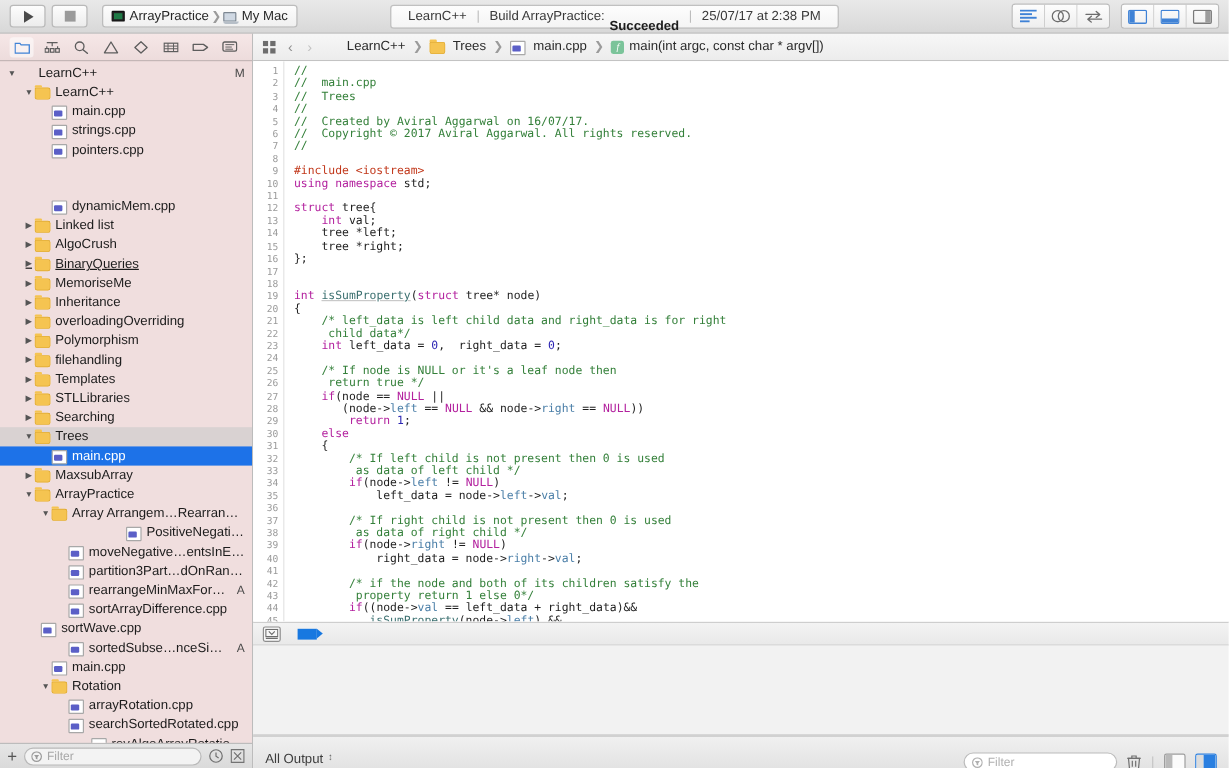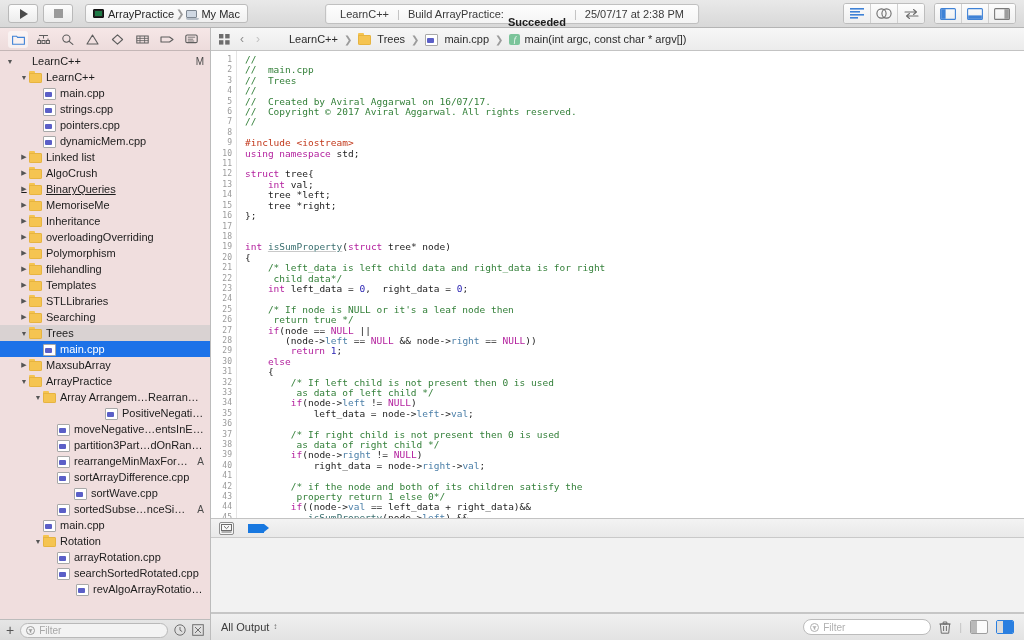--- a/index.html
+++ b/index.html
@@ -194,21 +194,21 @@
     width:16px;height:9px;background:#1878e0;position:relative;
   }
   .tag:after{content:"";position:absolute;right:-5px;top:0;border-left:5px solid #1878e0;
     border-top:4.5px solid transparent;border-bottom:4.5px solid transparent;}
   .console{
     height:74px;min-height:74px;background:#f2f2f2;border-bottom:1px solid #c6c6c6;
   }
   .consolefoot{
     height:26px;min-height:26px;background:linear-gradient(to bottom,#f0f0f0,#e3e3e3);
     border-top:1px solid #c6c6c6;
-    display:flex;align-items:center;padding:13px 10px;box-sizing:border-box;
+    display:flex;align-items:flex-start;padding:13px 10px;box-sizing:border-box;
     font-size:11px;color:#3c3c3c;
   }
   .steppers{display:inline-block;margin-left:4px;font-size:8px;line-height:8px;color:#666;vertical-align:middle;}
   .cfoot-right{margin-left:auto;display:flex;align-items:center;gap:8px;}
   .filter-round{
     width:128px;height:16px;border:1px solid #bcbcbc;border-radius:9px;background:#fff;
     display:flex;align-items:center;padding:0 6px;gap:4px;box-sizing:border-box;
     font-size:10px;color:#b0b0b0;
   }
   .panebtn{width:18px;height:14px;border:1px solid #9e9e9e;border-radius:2px;background:#fbfbfb;
@@ -367,21 +367,21 @@
           <div class="row" style="padding-left: 33px;">
             <span class="disc"></span>
             <span class="ico ico-cpp"></span>
             <span class="lbl">strings.cpp</span>
           </div>
           <div class="row" style="padding-left: 33px;">
             <span class="disc"></span>
             <span class="ico ico-cpp"></span>
             <span class="lbl">pointers.cpp</span>
           </div>
-          <div class="row" style="padding-left: 33px;">
+          <div class="row" style="padding-left: 33px; margin-top: 31px;">
             <span class="disc"></span>
             <span class="ico ico-cpp"></span>
             <span class="lbl">dynamicMem.cpp</span>
           </div>
           <div class="row" style="padding-left: 19px;">
             <span class="disc">▶</span>
             <span class="ico ico-folder"></span>
             <span class="lbl">Linked list</span>
           </div>
           <div class="row" style="padding-left: 19px;">
@@ -478,21 +478,21 @@
             <span class="disc"></span>
             <span class="ico ico-cpp"></span>
             <span class="lbl">rearrangeMinMaxForm.cpp</span>
             <span class="badge">A</span>
           </div>
           <div class="row" style="padding-left: 47px;">
             <span class="disc"></span>
             <span class="ico ico-cpp"></span>
             <span class="lbl">sortArrayDifference.cpp</span>
           </div>
-          <div class="row" style="padding-left: 64px;">
+          <div class="row" style="padding-left: 24px;">
             <span class="disc"></span>
             <span class="ico ico-cpp"></span>
             <span class="lbl">sortWave.cpp</span>
           </div>
           <div class="row" style="padding-left: 47px;">
             <span class="disc"></span>
             <span class="ico ico-cpp"></span>
             <span class="lbl">sortedSubse…nceSize3.cpp</span>
             <span class="badge">A</span>
           </div>

